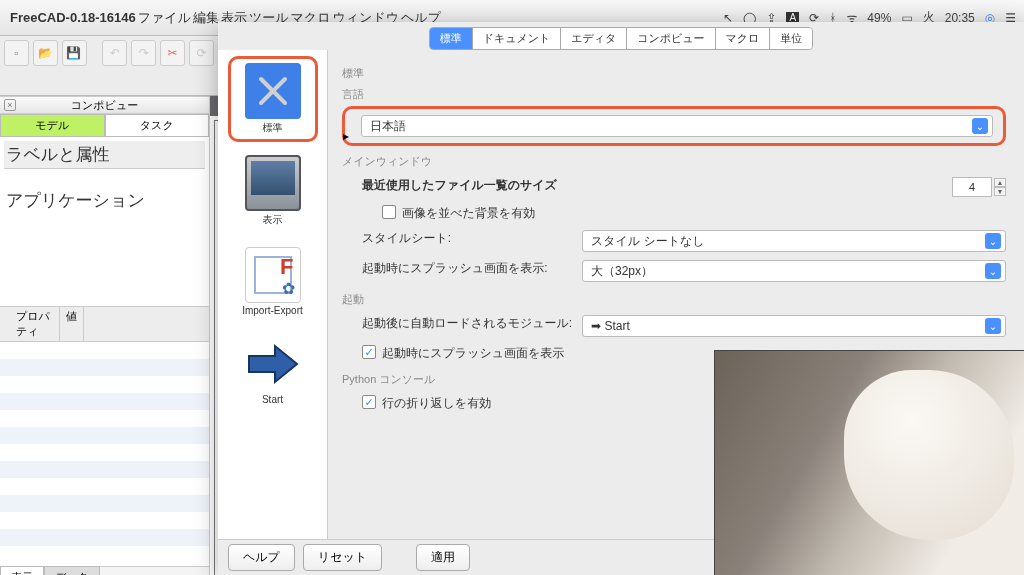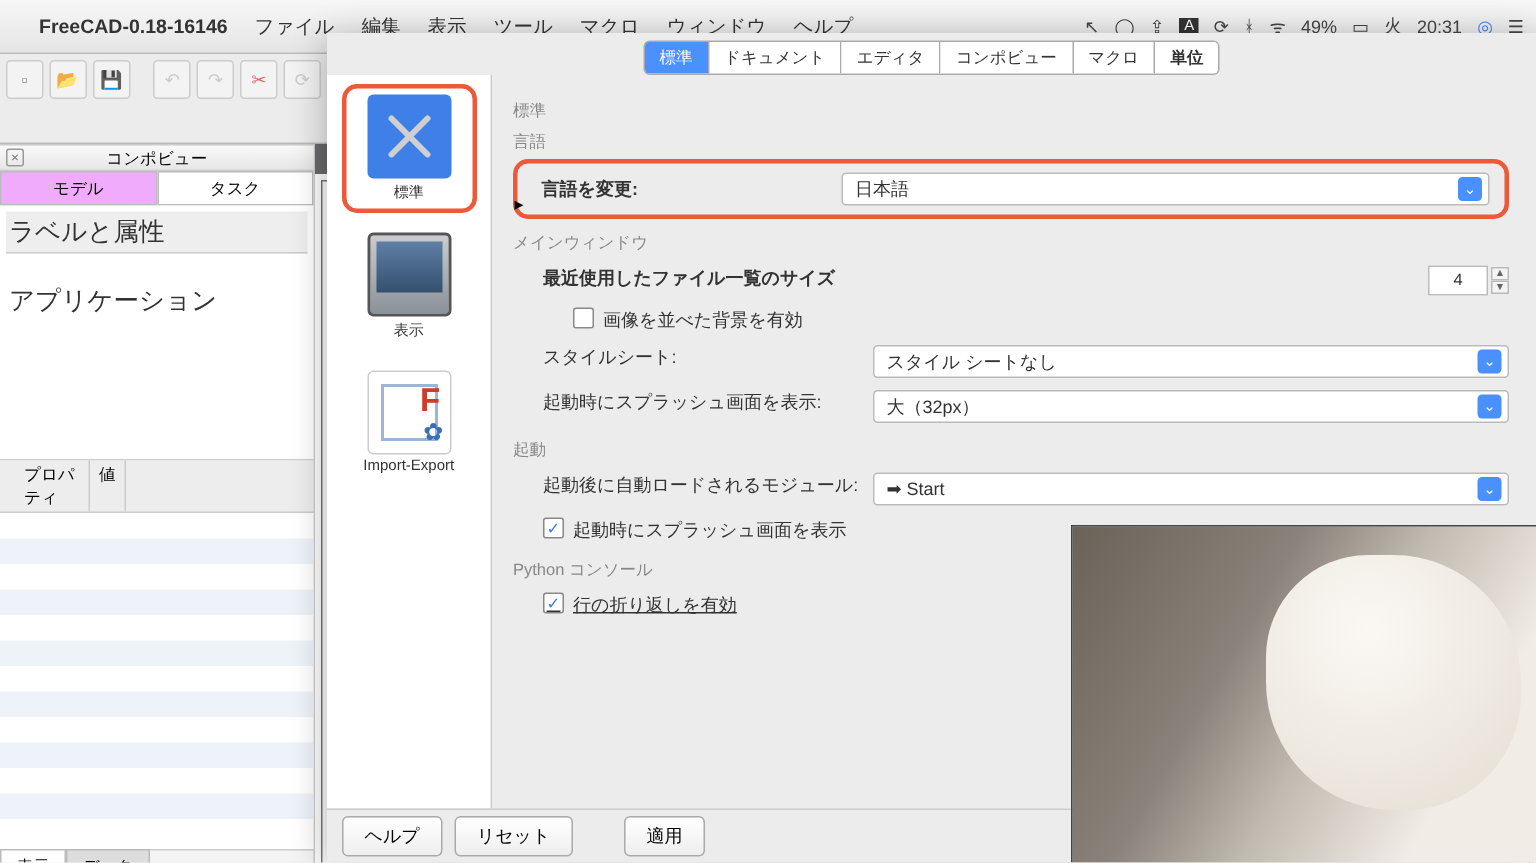--- a/index.html
+++ b/index.html
@@ -1,35 +1,35 @@
 <!DOCTYPE html>
 <html><head>
 <meta charset="utf-8">
 <style>
 * { box-sizing: border-box; margin: 0; padding: 0; font-family: -apple-system, "Helvetica Neue", Arial, sans-serif; }
 body { width: 1024px; height: 575px; background: #e8e8e8; overflow: hidden; position: relative; font-size: 12px; }
 
 
-.menubar { height: 36px; background: linear-gradient(#f7f7f7,#e5e5e5); border-bottom: 1px solid #bbb; display: flex; align-items: center; padding: 0 8px; gap: 18px; font-size: 13px; color: #333; }
+.menubar { height: 36px; background: linear-gradient(#f7f7f7,#e5e5e5); border-bottom: 1px solid #bbb; display: flex; align-items: center; padding: 0 8px; gap: 2px; font-size: 13px; color: #333; }
 .menubar .apple { font-size: 14px; }
 .menubar .app { font-weight: 600; }
 .menubar .right { margin-left: auto; display: flex; gap: 10px; align-items: center; font-size: 12px; color:#444; }
 
 
 .toolbars { height: 60px; background: #ececec; border-bottom: 1px solid #bbb; padding: 4px; display:flex; align-items:flex-start; gap:4px; flex-wrap:wrap;}
 .tb-btn { width:26px; height:26px; background:#f3f3f3; border:1px solid #ccc; border-radius:3px; display:flex; align-items:center; justify-content:center; color:#888; }
 .tb-row { display:flex; gap:4px; width:210px;}
 
 
 .content { display:flex; height: calc(575px - 22px - 60px); }
 .left-panel { width: 210px; background:#f4f4f4; display:flex; flex-direction:column; border-right:1px solid #ccc;}
 .combo-title-bar { height:18px; background:linear-gradient(#fafafa,#e6e6e6); border-top:1px solid #ccc; border-bottom:1px solid #ccc; display:flex; align-items:center; justify-content:center; font-size:11px; position:relative;}
 .combo-close{position:absolute; left:4px; width:12px;height:12px;border:1px solid #999; border-radius:2px; font-size:9px; display:flex;align-items:center;justify-content:center; color:#777;}
 .tabs-top { display:flex; }
-.tabs-top .tab { flex:1; text-align:center; padding:3px 0; background:#f0abfc; border:1px solid #bbb; font-size:11px;}
+.tabs-top .tab { flex:1; text-align:center; padding:3px 0; background:#bef264; border:1px solid #bbb; font-size:11px;}
 .tabs-top .tab.active { background:#fff; }
 .tree-area { background:#fff; flex:0 0 170px; border-bottom:1px solid #ccc; padding:4px; font-size:17px; color:#333; overflow:hidden;}
 .prop-head { display:flex; background:#ededed; border-bottom:1px solid #ccc; font-size:11px;}
 .prop-head div{ padding:2px 6px; border-right:1px solid #ccc;}
 .prop-rows { flex:1; background:#fff; overflow:auto;}
 .prop-rows .row { height:17px; }
 .prop-rows .row:nth-child(even){ background:#eef3f9; }
 .tabs-bottom { display:flex; border-top:1px solid #ccc;}
 .tabs-bottom .tab { padding:3px 10px; font-size:11px; background:#ddd; border:1px solid #bbb; margin-top:-1px;}
 .tabs-bottom .tab.active{background:#fff;}
@@ -38,21 +38,21 @@
 .right-3d { flex:1; background:#fff; position:relative; display:flex; flex-direction:column;}
 .right-3d .topstrip { height:20px; background:#6a6a6e; color:#fff; font-size:10px; display:flex; align-items:center; padding:0 8px; justify-content:flex-end;}
 .right-3d .canvas { flex:1; background:#fff; border:1px solid #777; margin:4px;}
 
 
 .settings-win { position:absolute; top:22px; left:218px; width:806px; height:553px; background:#ececec; border-radius:6px 6px 0 0; box-shadow:0 5px 25px rgba(0,0,0,.3); display:flex; flex-direction:column; }
 .settings-title { height:22px; display:flex; align-items:center; justify-content:center; font-size:12px; color:#555; background:linear-gradient(#f7f7f7,#e2e2e2); border-bottom:1px solid #bbb; border-radius:6px 6px 0 0;}
 .settings-tabs { height:28px; display:flex; justify-content:center; align-items:center; gap:0; padding-top:4px; background:#ececec;}
 .seg { display:flex; border:1px solid #aaa; border-radius:4px; overflow:hidden; font-size:11px;}
 .seg .s { padding:3px 10px; border-right:1px solid #aaa; background:#fff; color:#333;}
-.seg .s:last-child{border-right:none;font-weight:bold;}
+.seg .s:last-child{border-right:none;}
 .seg .s.sel { background:#4a90ff; color:#fff;}
 
 .settings-body { flex:1; display:flex; overflow:hidden;}
 .cat-list { width:110px; background:#fff; border-right:1px solid #ccc; display:flex; flex-direction:column; align-items:center; padding:6px 4px; gap:6px;}
 .cat-item { width:90px; display:flex; flex-direction:column; align-items:center; font-size:10px; color:#333; padding:4px; border-radius:3px; border:3px solid transparent;}
 .cat-item .ico { width:56px; height:56px; border-radius:4px; margin-bottom:2px; display:flex; align-items:center; justify-content:center;}
 .cat-item.highlight { border-color:#ec5a3a; border-radius:10px;}
 .cat-item.sel .ico { background:#3f7fe8; }
 
 .form-area { flex:1; padding:10px 18px 10px 14px; overflow:auto; font-size:12px; color:#333;}
@@ -96,21 +96,21 @@
     <span>↖</span>
     <span>◯</span>
     <span>⇪</span>
     <span style="background:#333;color:#fff;padding:0 3px;font-size:10px;">A</span>
     <span>⟳</span>
     <span>ᚼ</span>
     <span>ᯤ</span>
     <span>49%</span>
     <span>▭</span>
     <span>火</span>
-    <span>20:31</span>
+    <span>20:35</span>
     <span style="color:#3b82f6;">◎</span>
     <span>☰</span>
   </div>
 </div>
 
 <div class="toolbars">
   <div class="tb-row">
     <div class="tb-btn">▫</div>
     <div class="tb-btn">📂</div>
     <div class="tb-btn">💾</div>
@@ -209,28 +209,35 @@
         <span>表示</span>
       </div>
       <div class="cat-item">
         <div class="ico" style="background:#fff;border:1px solid #ccc;position:relative;">
           <div style="position:absolute;inset:8px;border:2px solid #9bb4d8;"></div>
           <div style="position:absolute;right:6px;top:6px;color:#d03c2a;font-weight:bold;font-size:22px;">F</div>
           <div style="position:absolute;right:4px;bottom:4px;color:#3b6fb6;font-size:16px;">✿</div>
         </div>
         <span>Import-Export</span>
       </div>
+      <div class="cat-item">
+        <div class="ico">
+          <svg width="56" height="44" viewBox="0 0 56 44">
+              <polygon points="4,14 30,14 30,4 52,22 30,40 30,30 4,30" fill="#2f5fa8" stroke="#16365e" stroke-width="2"></polygon>
+            </svg>
+        </div>
+        <span>Start</span>
+      </div>
     </div>
 
     <div class="form-area">
       <div class="group-title">標準</div>
       <div class="group-title">言語</div>
       <div class="lang-row">
         <span class="cursor-arrow" style="position:relative;left:-12px;top:10px;">▸</span>
-        <div class="lbl">言語を変更:</div>
         <div class="select-fake">
           <span>日本語</span>
           <span class="arrow">⌄</span>
         </div>
       </div>
 
       <div class="group-title">メインウィンドウ</div>
       <div class="form-line">
         <div class="lbl" style="font-weight:600;">最近使用したファイル一覧のサイズ</div>
         <div class="spin-wrap">
@@ -269,21 +276,21 @@
           <span>➡ Start</span>
           <span class="arrow">⌄</span>
         </div>
       </div>
       <div class="form-line" style="padding-left:20px;">
         <span class="checkbox checked"></span>
         <span>起動時にスプラッシュ画面を表示</span>
       </div>
 
       <div class="group-title">Python コンソール</div>
-      <div class="form-line" style="padding-left:20px;text-decoration:underline;">
+      <div class="form-line" style="padding-left:20px;">
         <span class="checkbox checked"></span>
         <span>行の折り返しを有効</span>
       </div>
     </div>
   </div>
   <div class="dialog-buttons">
     <button class="dbtn">ヘルプ</button>
     <button class="dbtn">リセット</button>
     <div style="width:18px;"></div>
     <button class="dbtn">適用</button>

